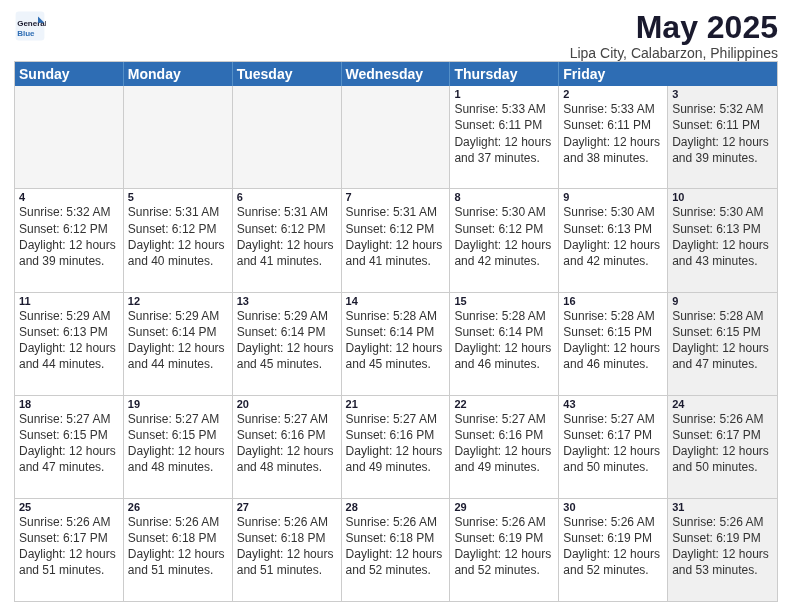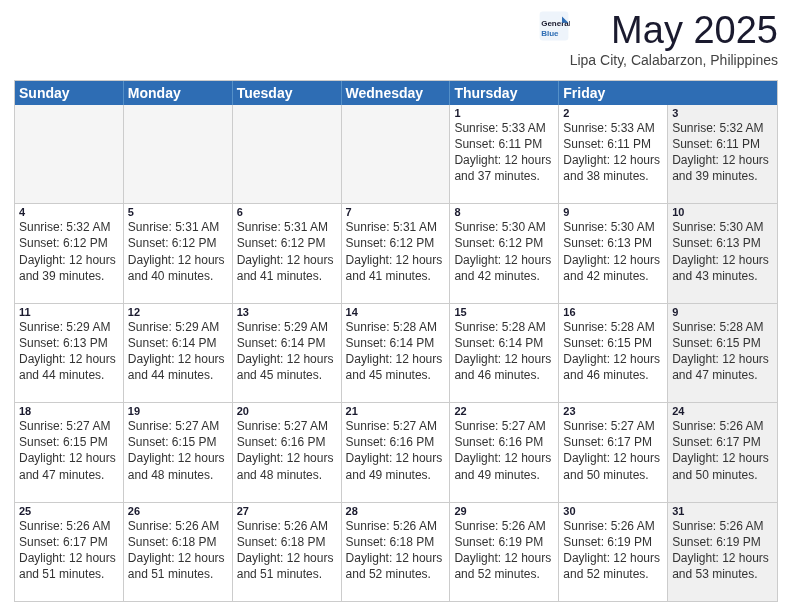--- a/index.html
+++ b/index.html
@@ -13,39 +13,39 @@
     .page {
       width: 792px;
       height: 612px;
       padding: 10px 14px 10px 14px;
       display: flex;
       flex-direction: column;
     }
     .header {
       display: flex;
       align-items: flex-start;
-      justify-content: flex-end;
-      margin-bottom: 12px;
+      justify-content: space-between;
+      margin-bottom: 0;
     }
     .logo {
       display: flex;
       align-items: center;
       gap: 4px;
     }
     .logo-icon {
       width: 32px;
       height: 32px;
     }
     .title-block {
       text-align: right;
     }
     .title-block h1 {
-      font-size: 38px;
+      font-size: 32px;
       color: #1a1a2e;
-      font-weight: normal;
+      font-weight: bold;
       line-height: 1.1;
     }
     .title-block p {
       font-size: 14px;
       color: #444;
     }
     .calendar {
       flex: 1;
       border: 1px solid #ccc;
       display: flex;
@@ -291,21 +291,21 @@
 and 49 minutes.</div>
           </div>
           <div class="cal-cell">
             <span class="day-num">22</span>
             <div class="day-info" style="white-space: pre-line;">Sunrise: 5:27 AM
 Sunset: 6:16 PM
 Daylight: 12 hours
 and 49 minutes.</div>
           </div>
           <div class="cal-cell">
-            <span class="day-num">23</span>
+            <span class="day-num">43</span>
             <div class="day-info" style="white-space: pre-line;">Sunrise: 5:27 AM
 Sunset: 6:17 PM
 Daylight: 12 hours
 and 50 minutes.</div>
           </div>
           <div class="cal-cell shaded">
             <span class="day-num">24</span>
             <div class="day-info" style="white-space: pre-line;">Sunrise: 5:26 AM
 Sunset: 6:17 PM
 Daylight: 12 hours

